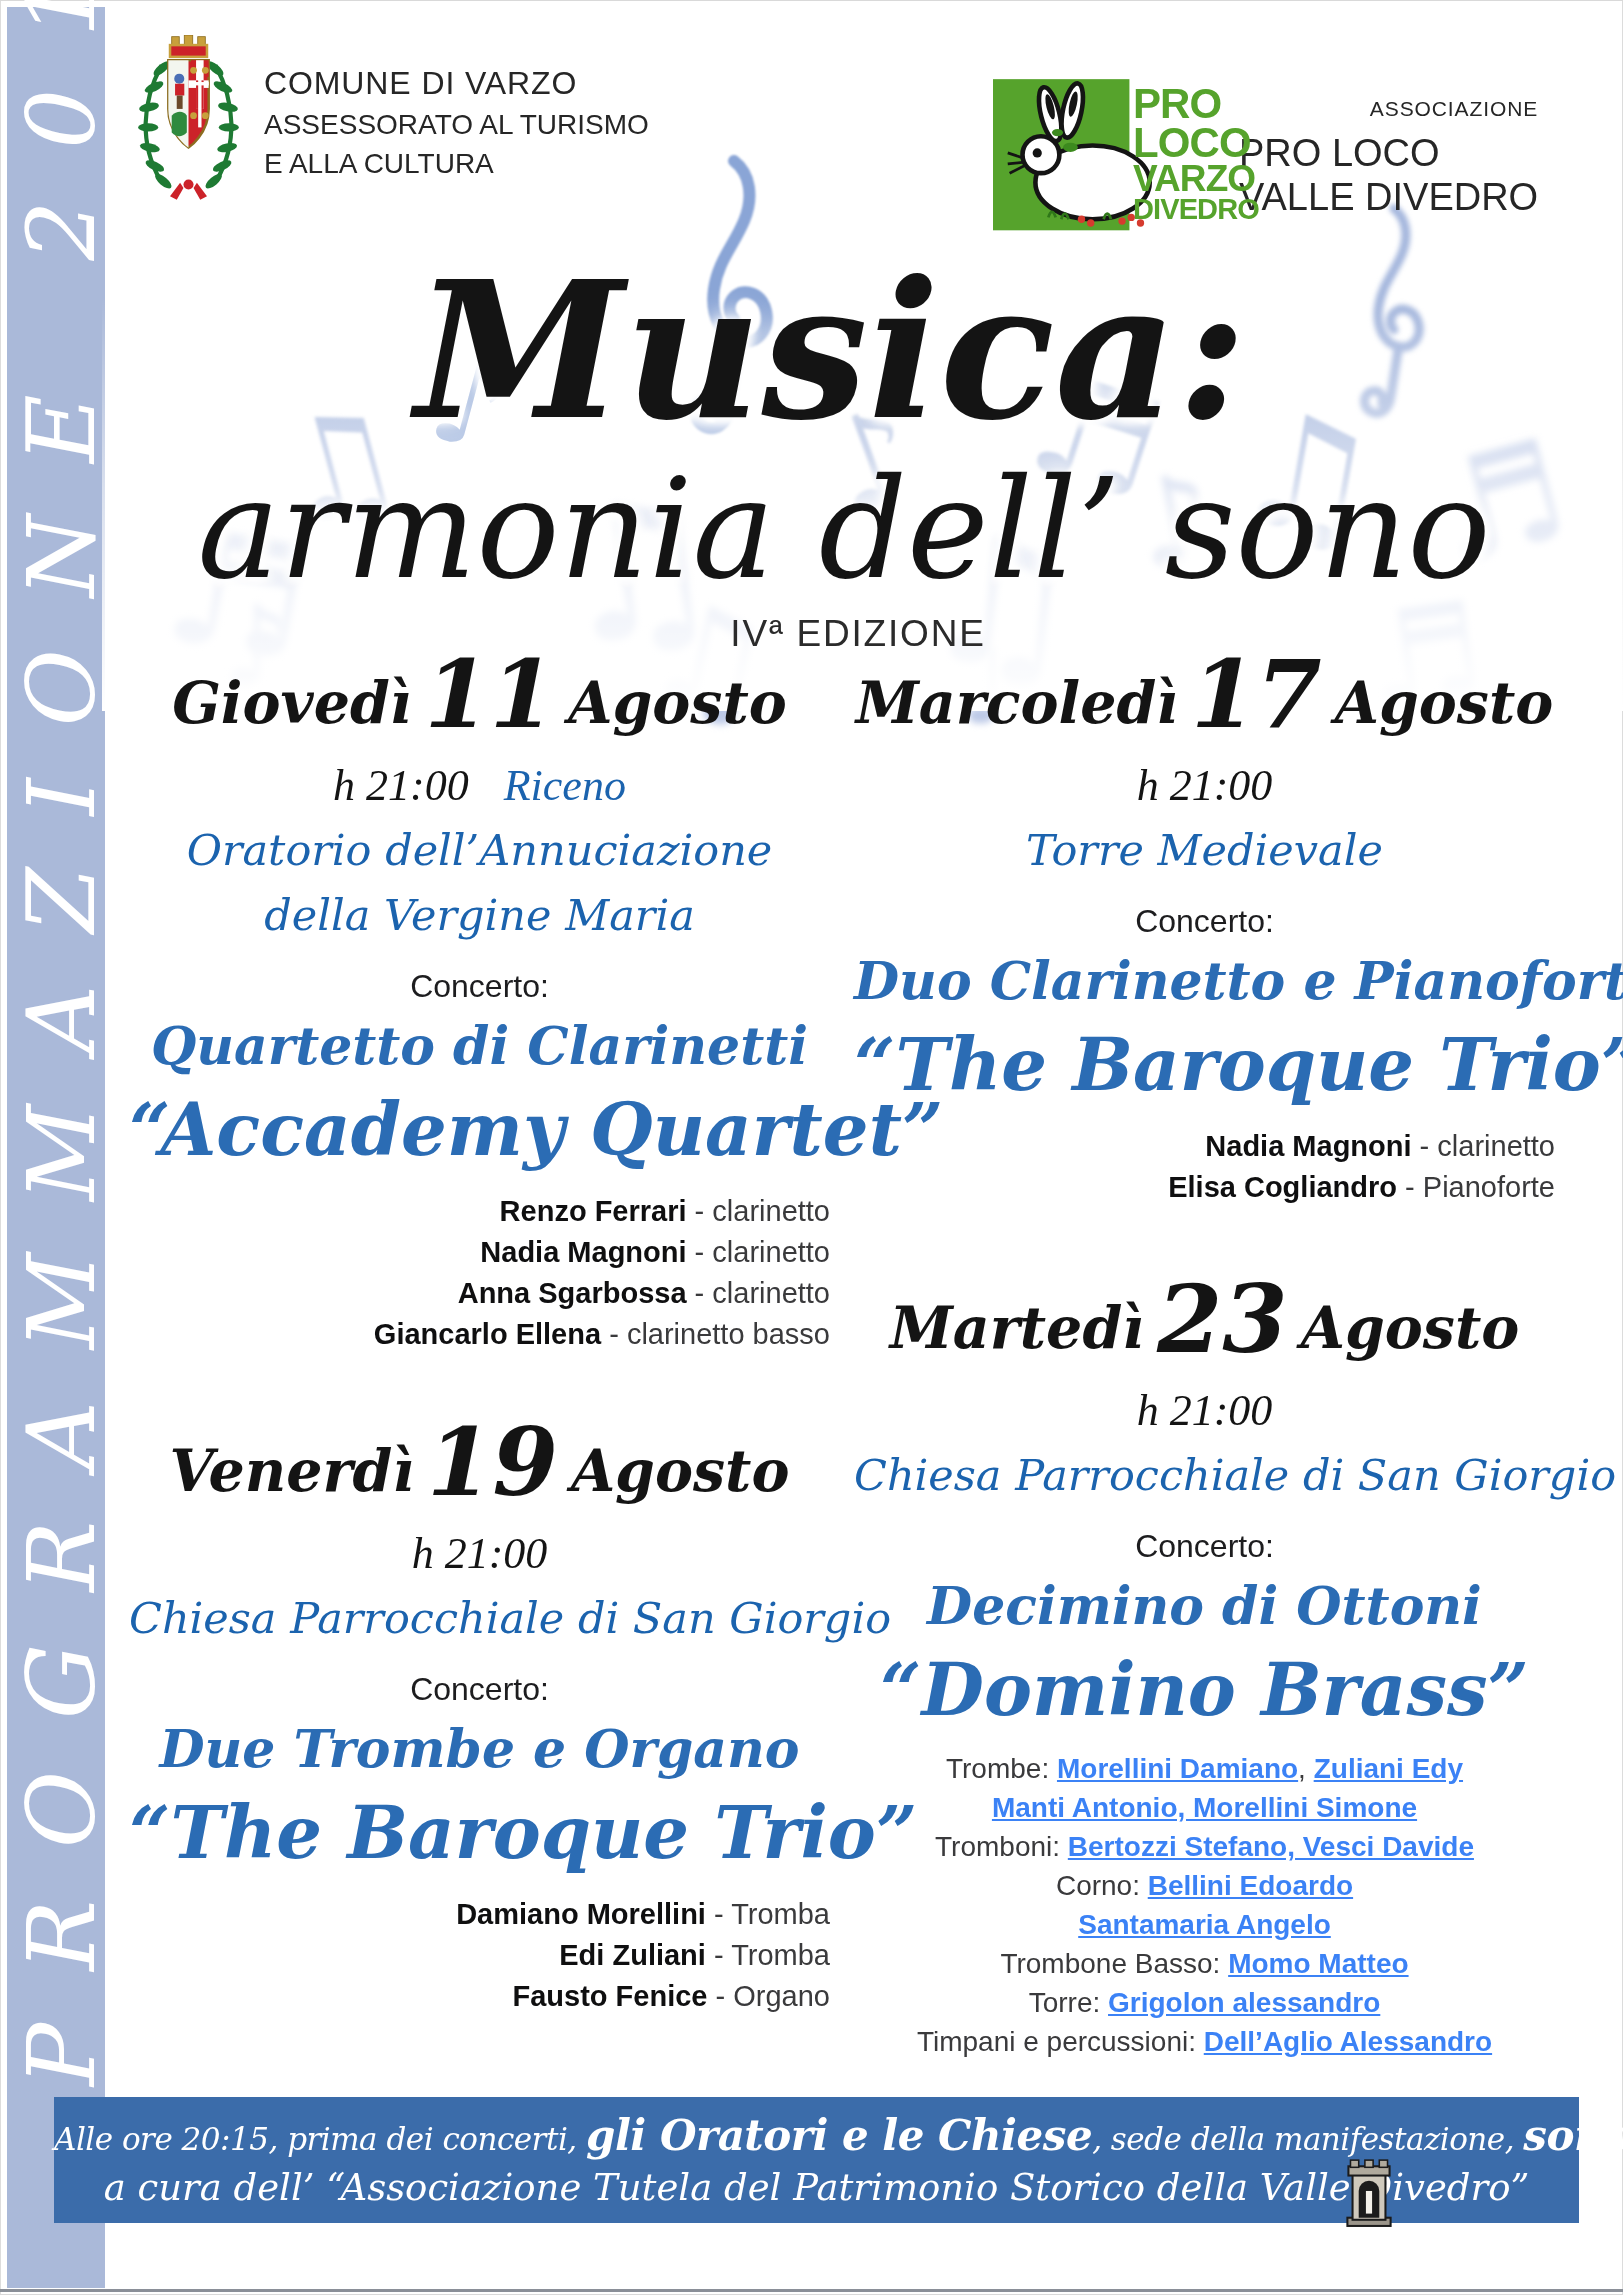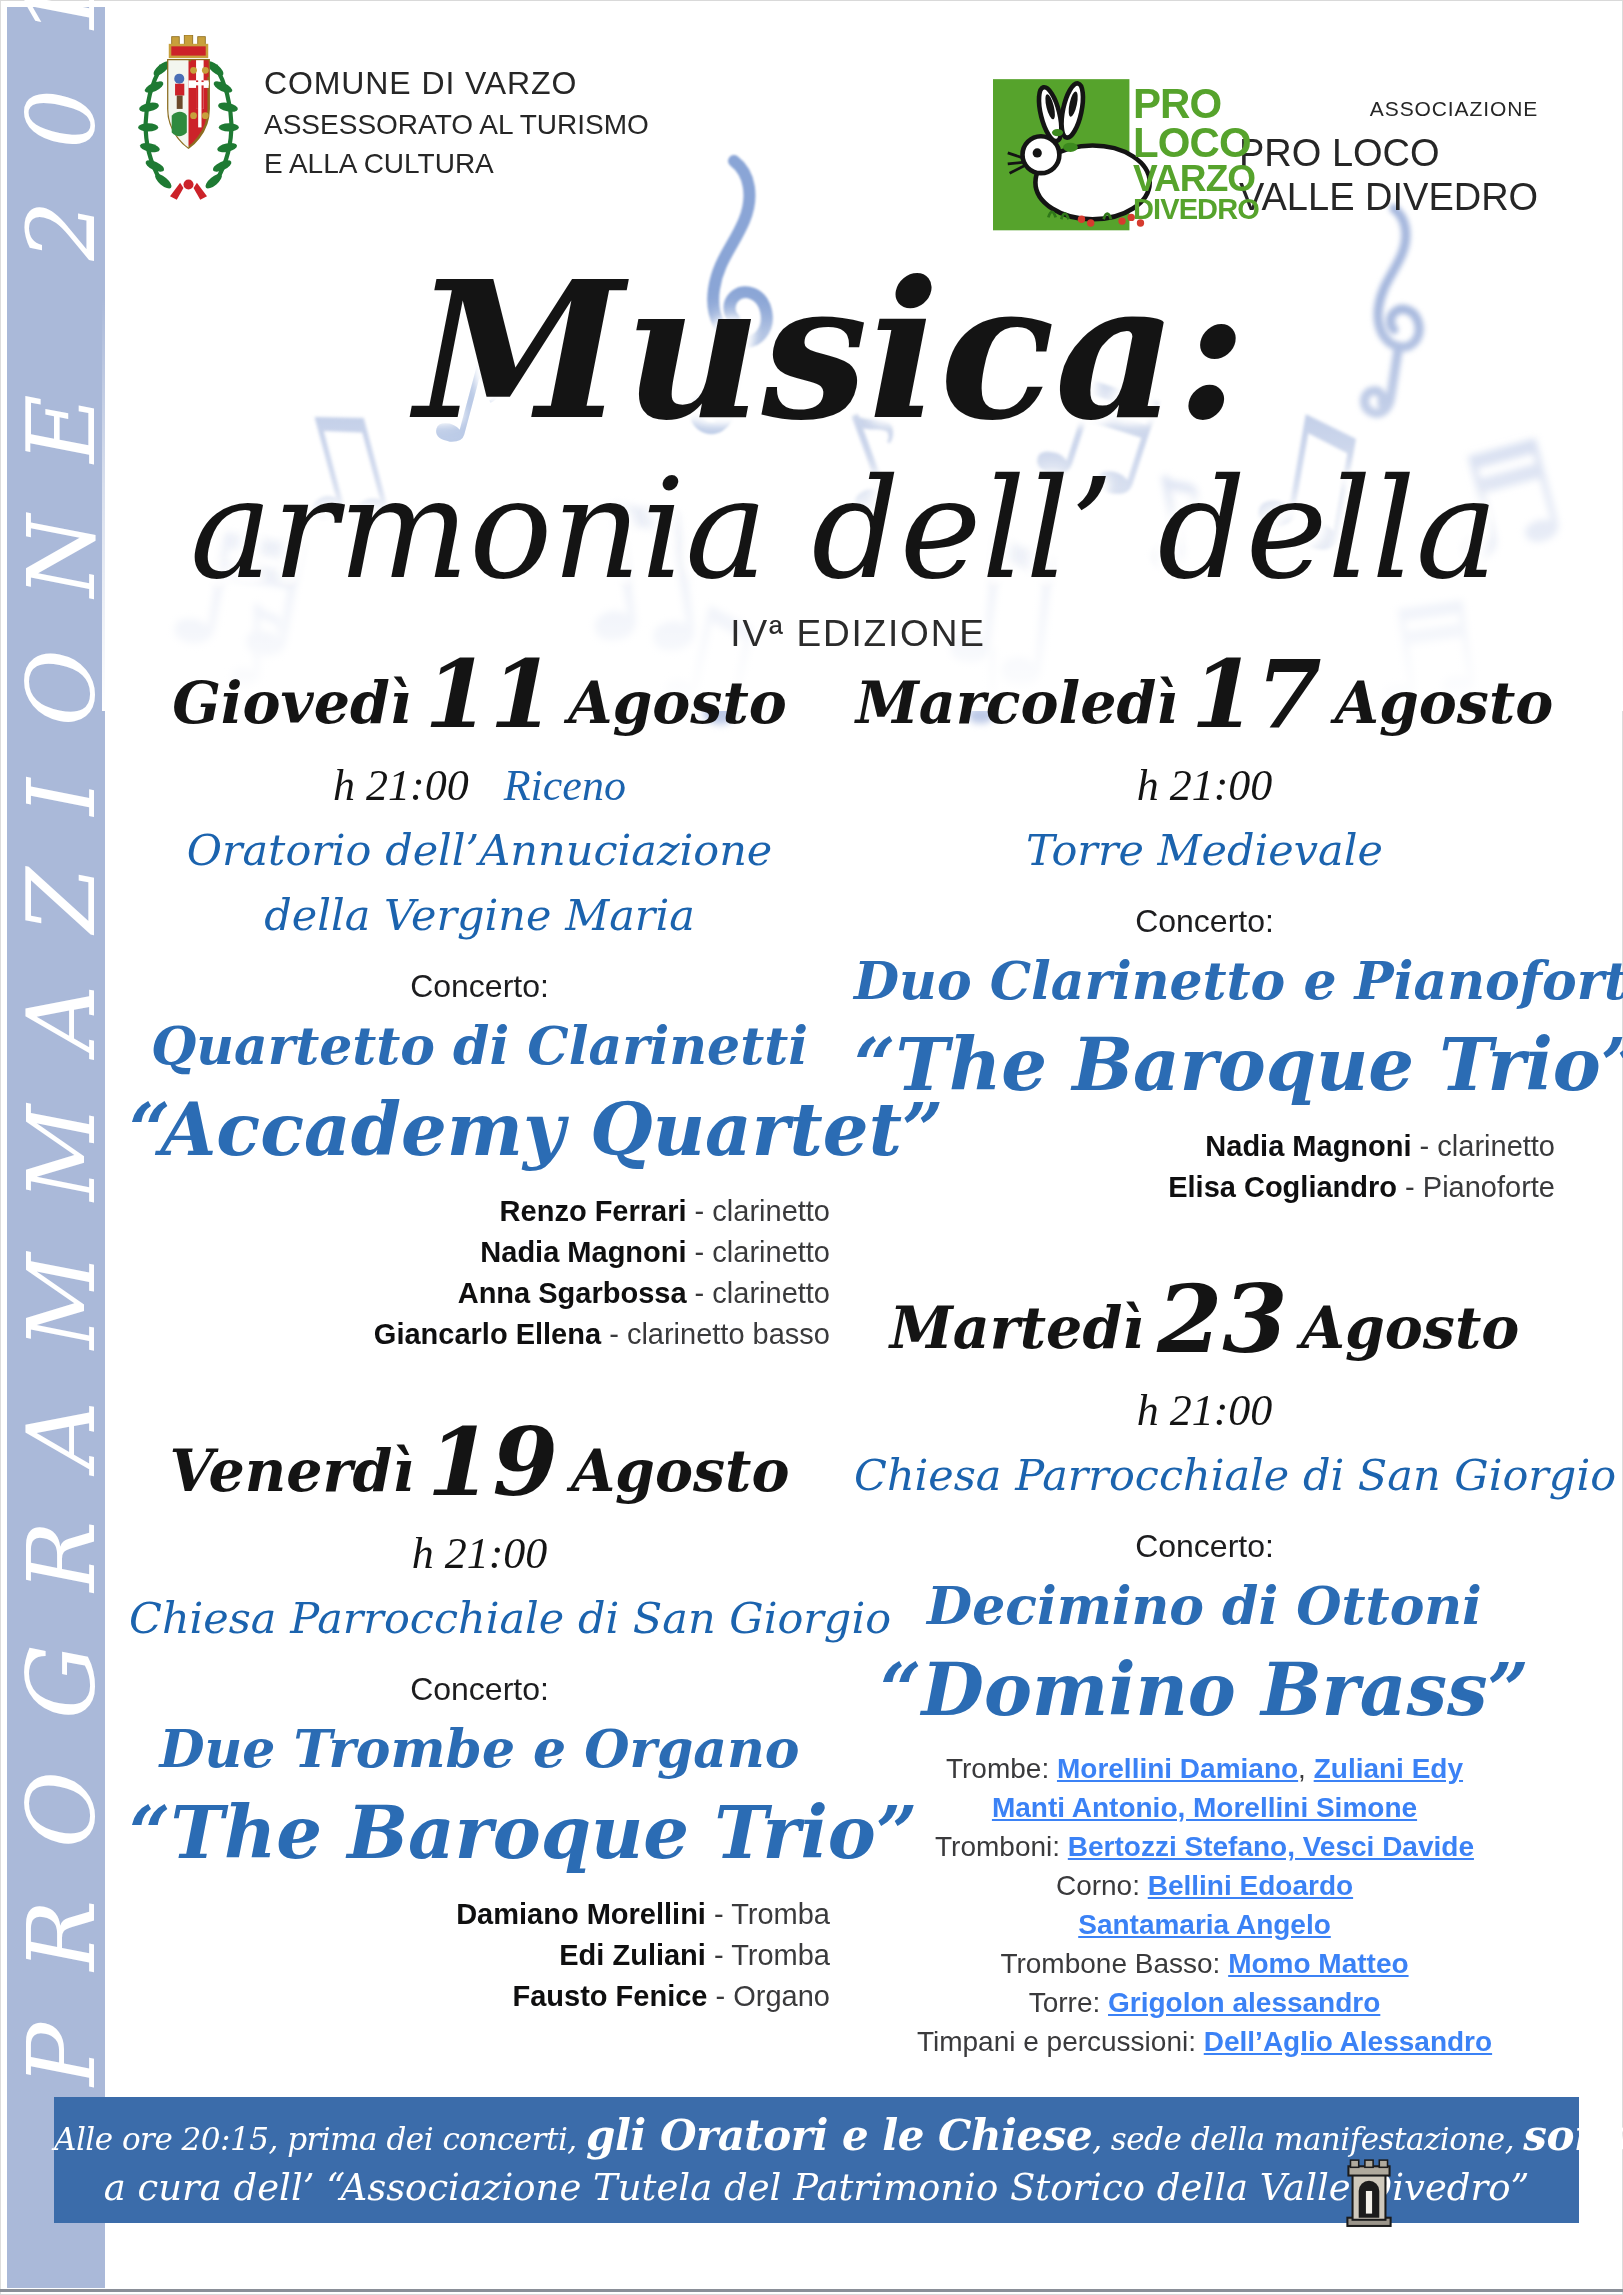--- a/index.html
+++ b/index.html
@@ -197,21 +197,21 @@
     <div class="pl4">DIVEDRO</div>
   </div>
 
   <div class="assoc-text">
     <div class="assoc-l1">ASSOCIAZIONE</div>
     <div class="assoc-l2">PRO LOCO</div>
     <div class="assoc-l2">VALLE DIVEDRO</div>
   </div>
 
   <div class="title1">Musica:</div>
-  <div class="title2">armonia dell’ della</div>
+  <div class="title2">armonia dell’ sono</div>
   <div class="edition">IVª EDIZIONE</div>
 
   <div class="ev" style="left:129px;top:653px;">
     <div class="date">
       <span>Giovedì</span><span class="date-num">11</span><span>Agosto</span>
     </div>
     <div class="time">
       <span>h 21:00</span><span class="t-blue">Riceno</span>
     </div>
     <div class="venue">Oratorio dell’Annuciazione</div>

